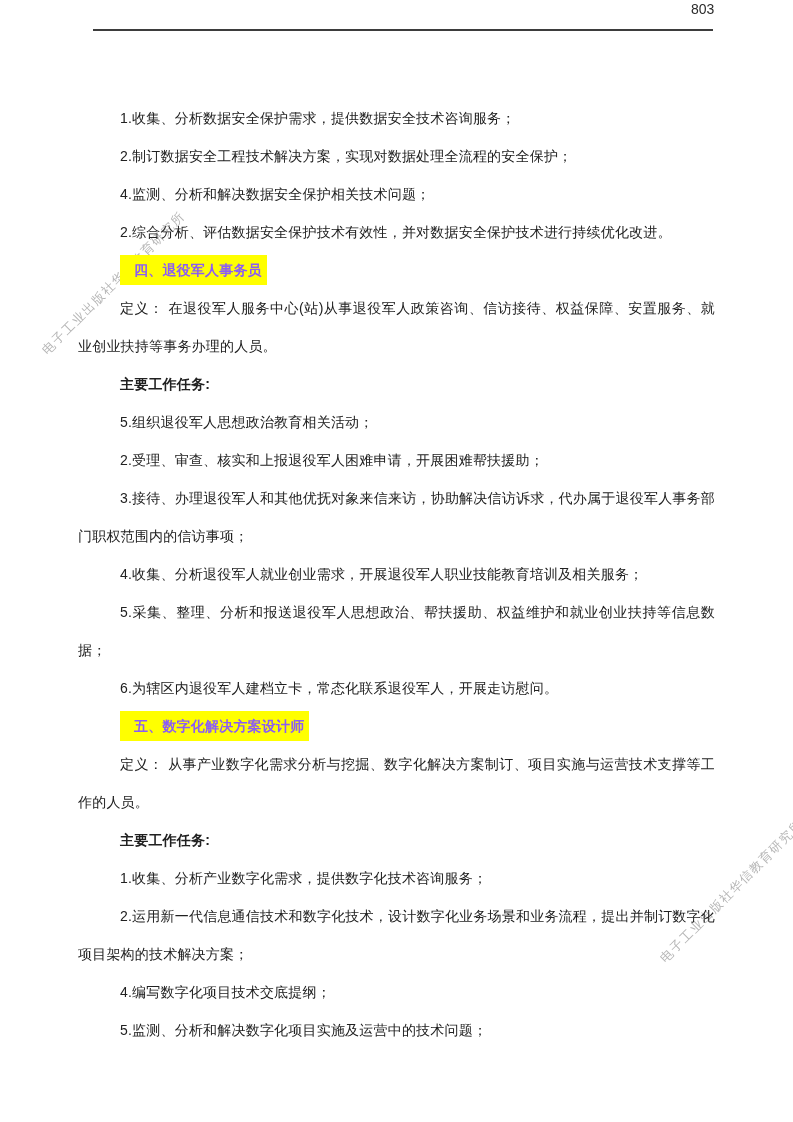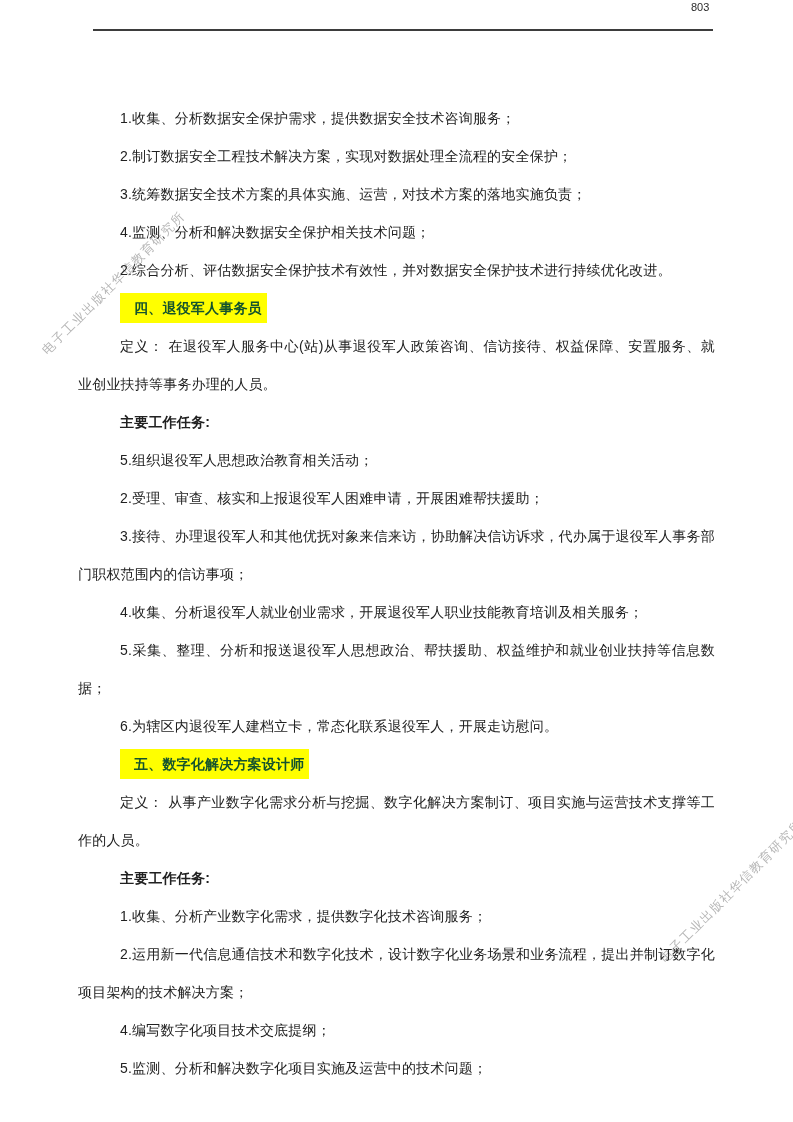--- a/index.html
+++ b/index.html
@@ -6,21 +6,21 @@
   .page {
     position:relative;
     width:793px; height:1122px;
     background:#ffffff;
     overflow:hidden;
     font-family:"Liberation Sans","DejaVu Sans",sans-serif;
     color:#212121;
   }
   .page-number {
     position:absolute; top:1px; left:691px;
-    font-size:11px; color:#2b2b2b;
+    font-size:14px; color:#2b2b2b;
   }
   .header-rule {
     position:absolute; left:93px; top:29px;
     width:620px; height:2px; background:#3d3d3d;
   }
   .watermark {
     position:absolute;
     font-size:12.5px; letter-spacing:1.5px;
     color:#a9a9a9; opacity:.85;
     white-space:nowrap;
@@ -35,41 +35,40 @@
     left:78px; top:99px; width:637px;
     font-size:14px; letter-spacing:0.2px;
     line-height:38px;
     text-align:justify;
   }
   .content p { margin:0; text-indent:42px; }
   .para-bold { font-weight:bold; }
   .def-label { font-weight:normal; margin-right:5px; }
   .heading-line { text-indent:28px; }
   .heading-line mark {
-    background:#ffff00; color:#14532d;
+    background:#ffff00; color:#8b5cf6;
     font-weight:bold;
     padding:7px 5px 7px 14px;
   }
 </style>
 </head>
 <body>
 
 <div class="page">
 
   <div class="watermark wm-left">电子工业出版社华信教育研究所</div>
   <div class="watermark wm-right">电子工业出版社华信教育研究所</div>
 
   <div class="page-number">803</div>
   <div class="header-rule"></div>
 
   <div class="content">
 
     <p>1.收集、分析数据安全保护需求，提供数据安全技术咨询服务；</p>
     <p>2.制订数据安全工程技术解决方案，实现对数据处理全流程的安全保护；</p>
-    <p>3.统筹数据安全技术方案的具体实施、运营，对技术方案的落地实施负责；</p>
     <p>4.监测、分析和解决数据安全保护相关技术问题；</p>
     <p>2.综合分析、评估数据安全保护技术有效性，并对数据安全保护技术进行持续优化改进。</p>
 
     <p class="heading-line"><mark>四、退役军人事务员</mark></p>
 
     <p><b class="def-label">定义：</b><span>在退役军人服务中心(站)从事退役军人政策咨询、信访接待、权益保障、安置服务、就业创业扶持等事务办理的人员。</span></p>
 
     <p class="para-bold">主要工作任务:</p>
 
     <p>5.组织退役军人思想政治教育相关活动；</p>

